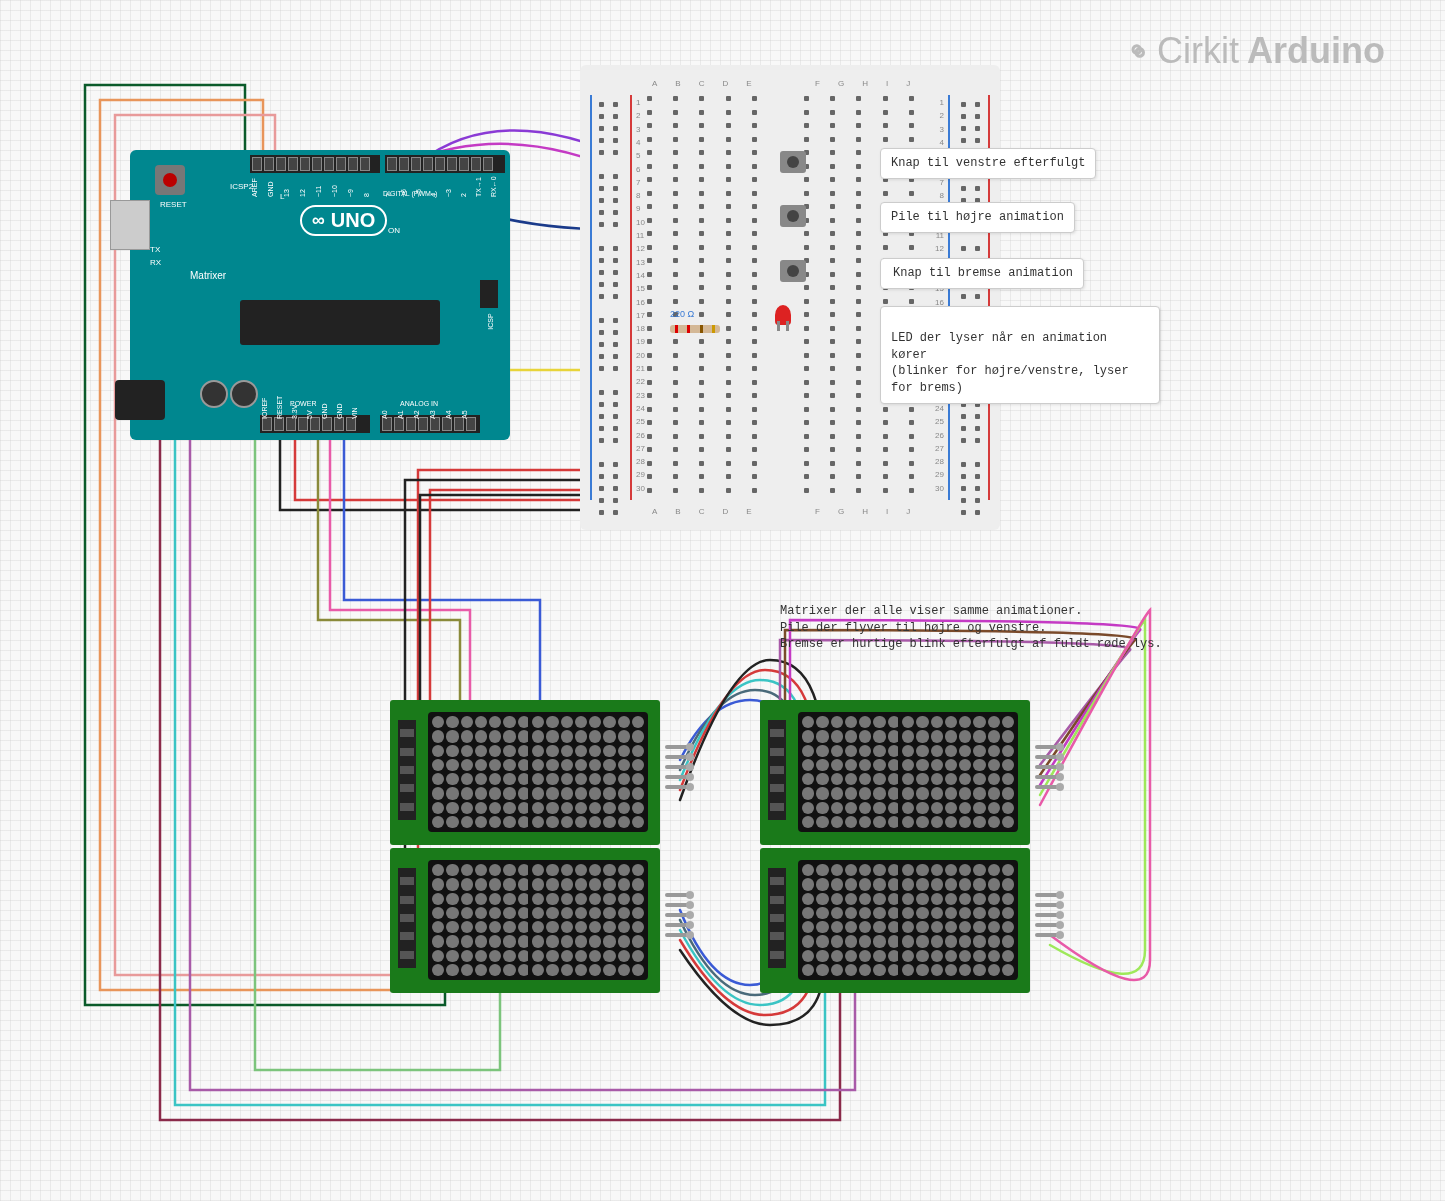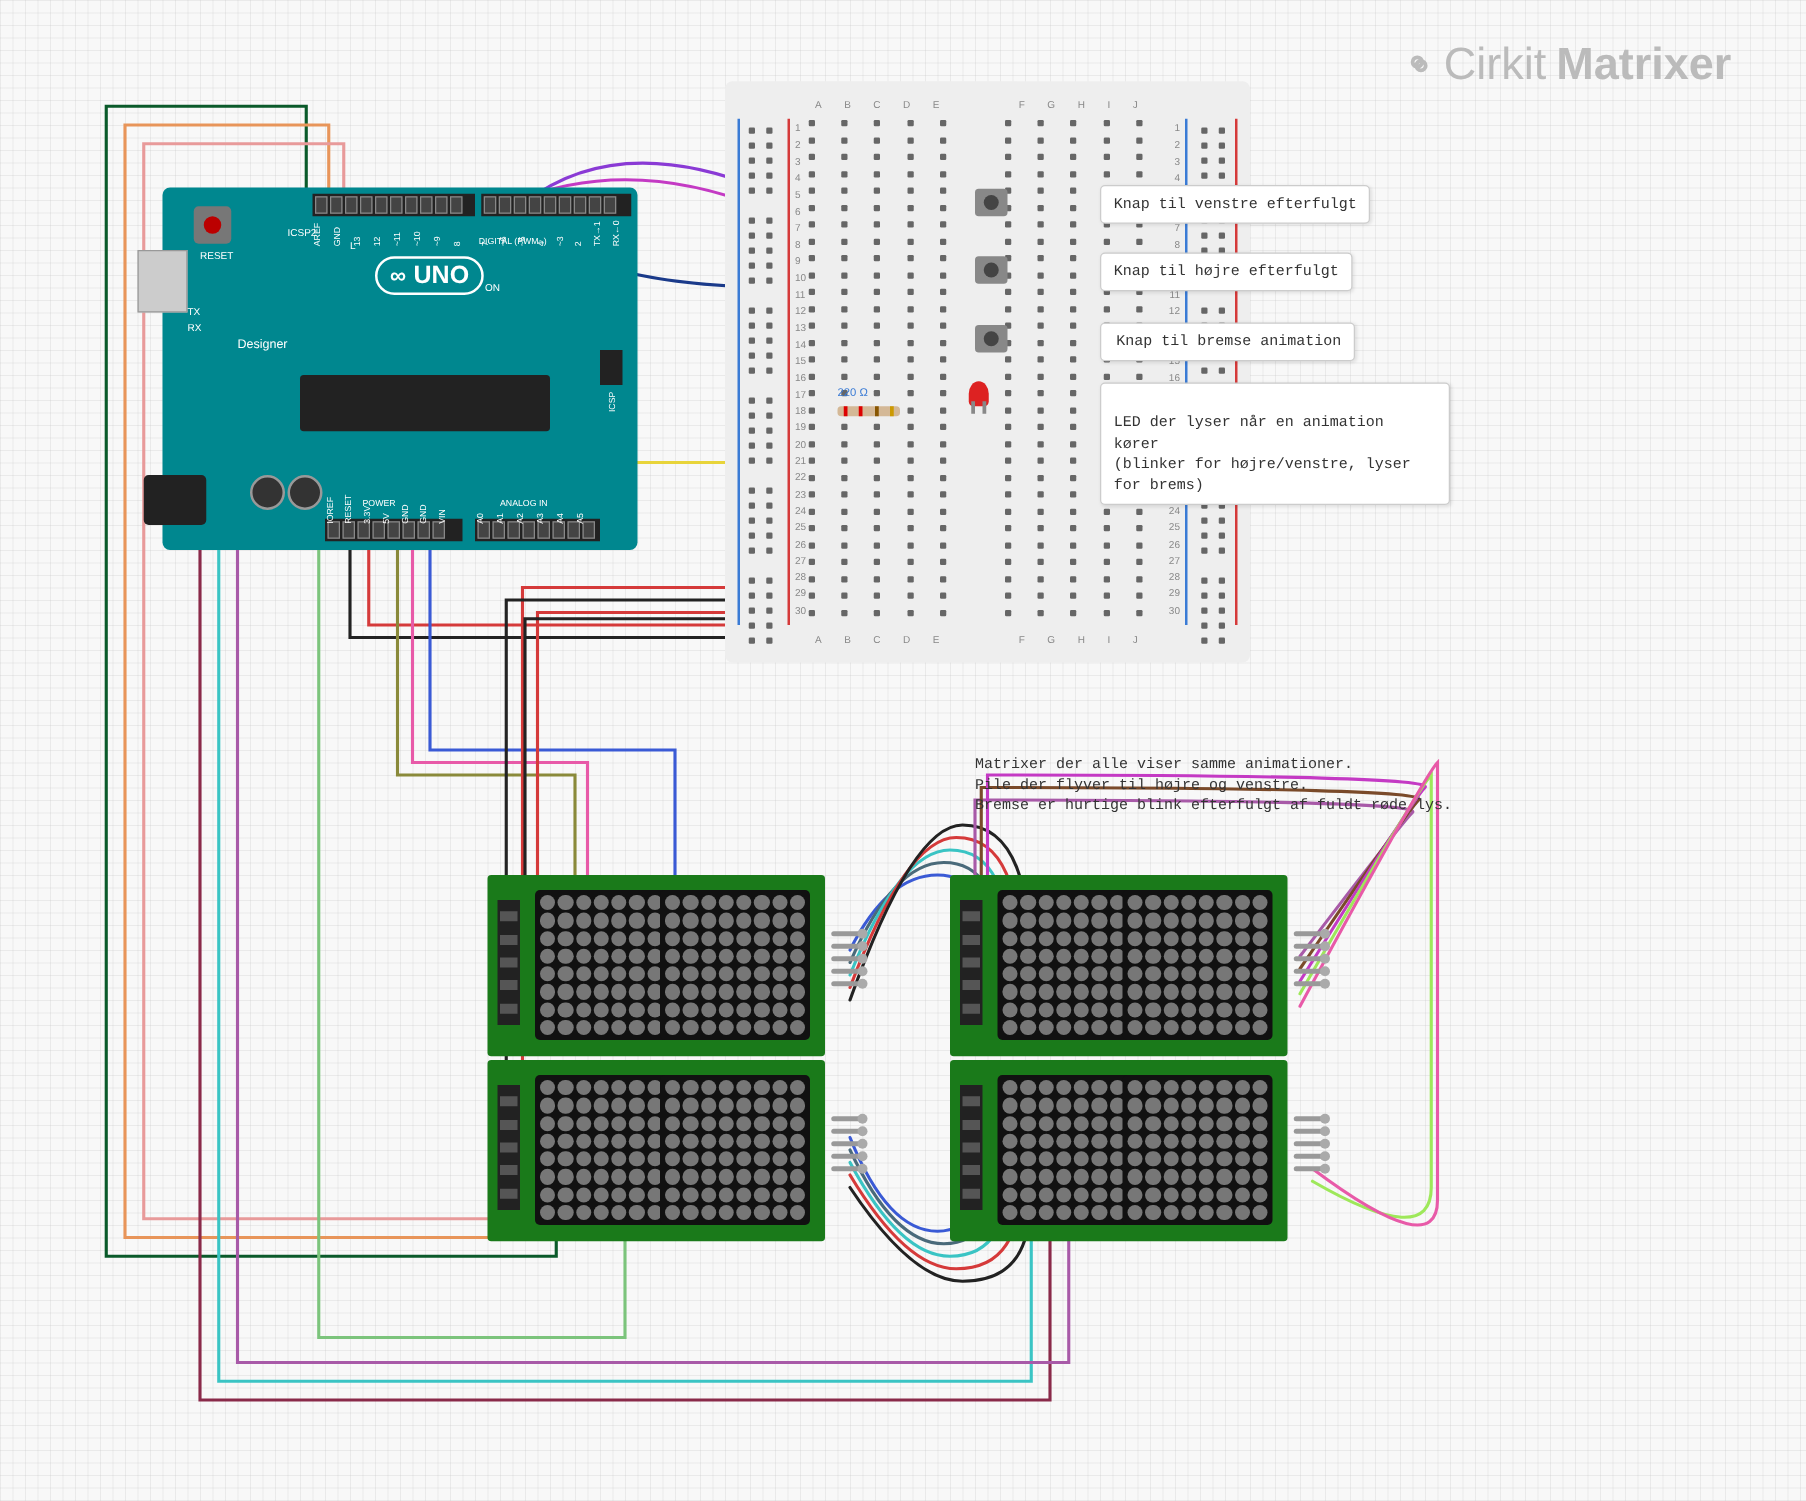--- a/index.html
+++ b/index.html
@@ -356,21 +356,21 @@
     stroke-width: 2.5;
     stroke-linecap: round;
   }
 </style>
 </head>
 <body>
 
 <div class="watermark">
   <span class="watermark-icon">⚭</span>
   <span class="light">Cirkit</span>
-  <span class="bold">Matrixer</span>
+  <span class="bold">Arduino</span>
 </div>
 
 <svg class="wires">
 
   <path stroke="#8a3ad5" d="M420,162 Q500,100 630,160 L720,160"></path>
   <path stroke="#c43ac4" d="M410,162 Q510,120 630,175 L720,175"></path>
   <path stroke="#1a3a8a" d="M400,162 Q450,230 630,230 L720,230"></path>
   <path stroke="#e8d43a" d="M300,164 L300,370 L640,370 Q760,370 775,358"></path>
   <path stroke="#3ac4c4" d="M620,175 L620,500 L605,500"></path>
 
@@ -476,21 +476,21 @@
     </div>
   <div class="arduino-uno-logo">
     <span>UNO</span>
   </div>
   <div class="arduino-text" style="left:30px;top:50px;font-size:8px;">RESET</div>
   <div class="arduino-text" style="left:100px;top:32px;font-size:8px;">ICSP2</div>
   <div class="arduino-text" style="left:150px;top:42px;font-size:8px;">L</div>
   <div class="arduino-text" style="left:258px;top:76px;font-size:8px;text-align:center;">ON</div>
   <div class="arduino-text" style="left:20px;top:95px;font-size:8px;">TX</div>
   <div class="arduino-text" style="left:20px;top:108px;font-size:8px;">RX</div>
-  <div class="arduino-text" style="left:60px;top:120px;font-size:10px;">Designer</div>
+  <div class="arduino-text" style="left:60px;top:120px;font-size:10px;">Matrixer</div>
   <div class="arduino-text" style="left:253px;top:40px;font-size:7px;">DIGITAL (PWM~)</div>
   <div class="arduino-text" style="left:160px;top:250px;font-size:7px;">POWER</div>
   <div class="arduino-text" style="left:270px;top:250px;font-size:7px;">ANALOG IN</div>
   <div class="arduino-text" style="left:352px;top:168px;font-size:7px;transform:rotate(-90deg);">ICSP</div>
 
   <div id="arduino-top-labels">
       <div class="arduino-label" style="left: 128px; top: 40px;">AREF</div>
       <div class="arduino-label" style="left: 144px; top: 40px;">GND</div>
       <div class="arduino-label" style="left: 160px; top: 40px;">13</div>
       <div class="arduino-label" style="left: 176px; top: 40px;">12</div>
@@ -1089,21 +1089,21 @@
   </div>
   <div class="resistor-label" style="left:90px;top:244px;">220 Ω</div>
 
   <div class="led" style="left:195px;top:240px;"></div>
 </div>
 
 <div class="note" style="left:880px;top:148px;">
   <span>Knap til venstre efterfulgt</span>
 </div>
 <div class="note" style="left:880px;top:202px;">
-  <span>Knap til højre efterfulgt</span>
+  <span>Pile til højre animation</span>
 </div>
 <div class="note" style="left:880px;top:258px;padding-left:12px;">
   <span>Knap til bremse animation</span>
 </div>
 <div class="note" style="left:880px;top:306px;white-space:pre-line;">
   <span>LED der lyser når en animation kører
 (blinker for højre/venstre, lyser for brems)</span>
 </div>
 <div class="note" style="left:770px;top:580px;max-width:500px;white-space:pre-line;border:none;background:transparent;box-shadow:none;">
   <span>Matrixer der alle viser samme animationer.

